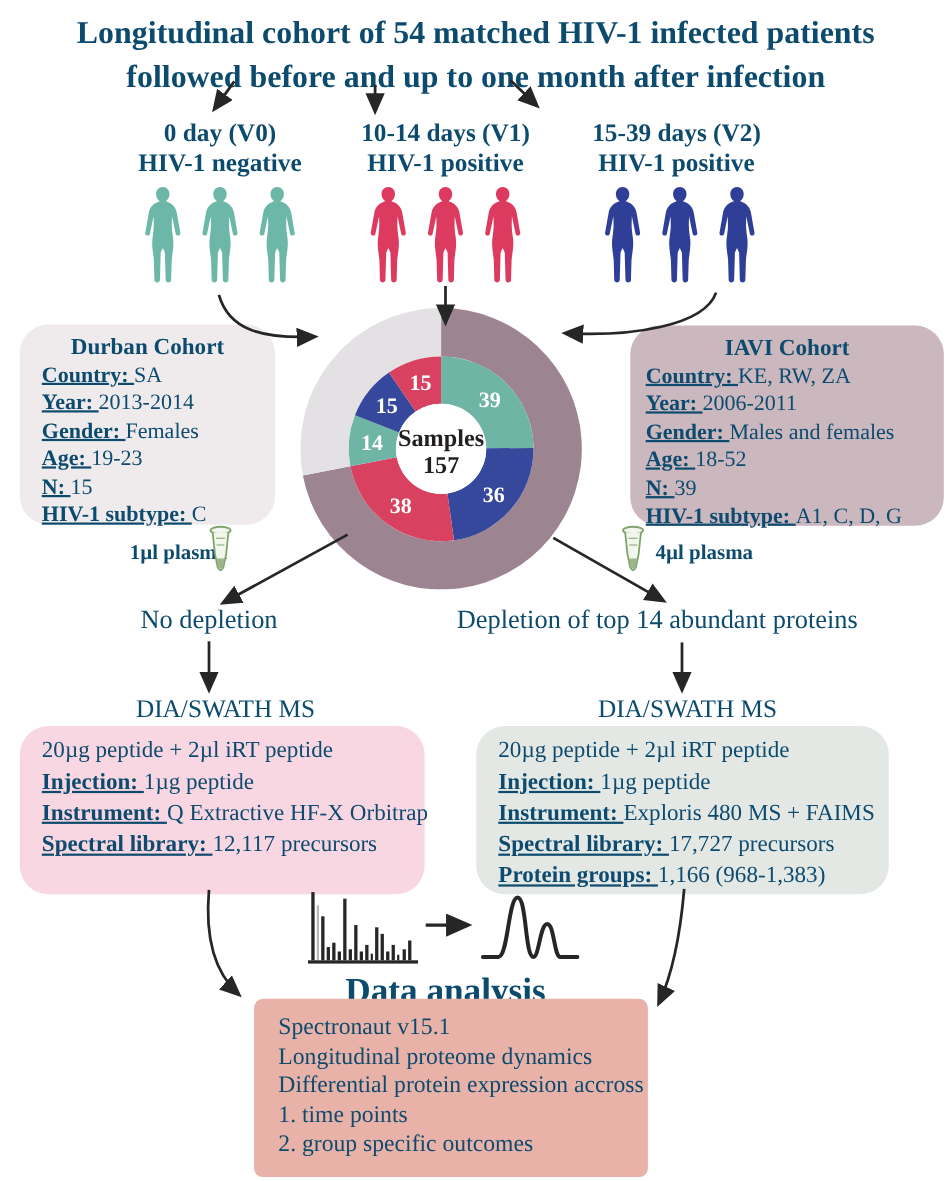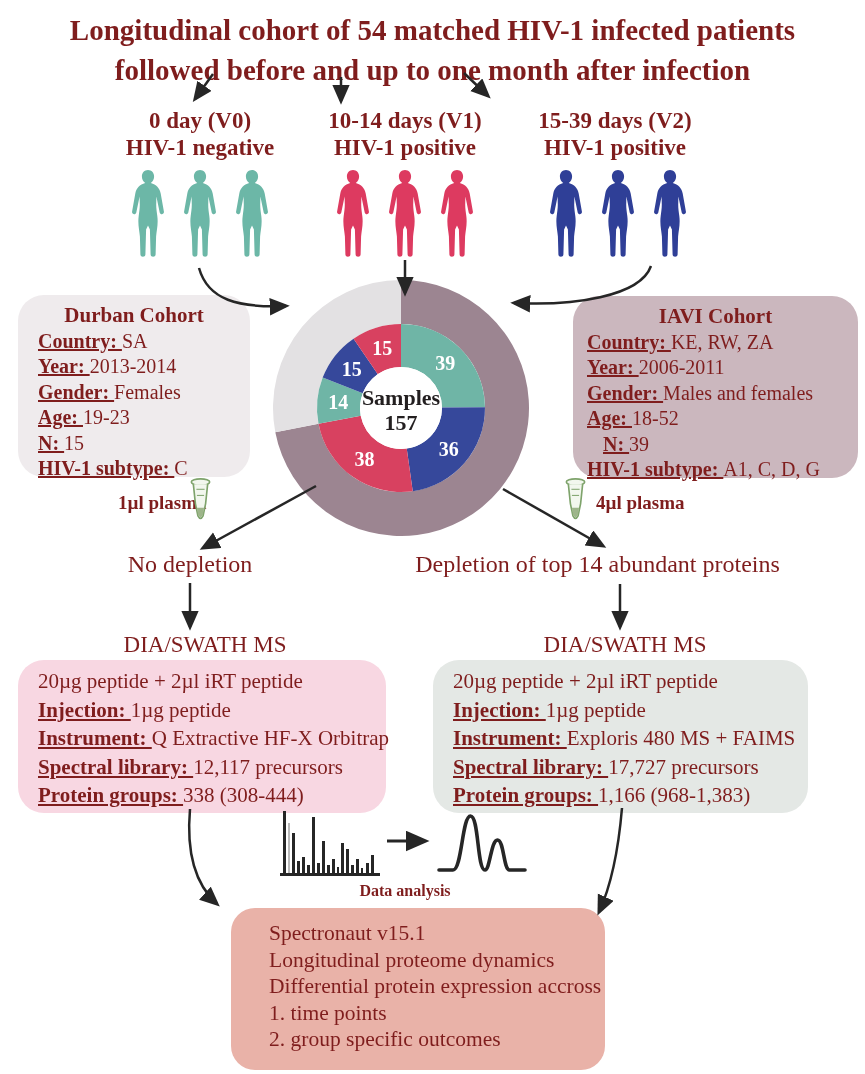--- a/index.html
+++ b/index.html
@@ -1,32 +1,32 @@
 <!DOCTYPE html>
 <html><head>
 <meta charset="utf-8">
 <style>
   html,body{margin:0;padding:0;background:#fff;}
   #canvas{position:relative;width:865px;height:1074px;background:#fff;overflow:hidden;
-          font-family:"Liberation Serif", serif;color:#7f1d1d;}
+          font-family:"Liberation Serif", serif;color:#0c4a6e;}
   .abs{position:absolute;}
   .ctr{text-align:center;}
   .b{font-weight:bold;text-decoration:underline;}
   #title{left:0;top:10px;width:865px;font-size:29px;font-weight:bold;line-height:40px;text-align:center;}
   .tp-label{width:230px;font-size:23px;font-weight:bold;line-height:27px;text-align:center;}
   .cohort-box{border-radius:26px;padding:8px 0 6px 0;font-size:20px;line-height:25.5px;}
   .cohort-box .name{text-align:center;font-weight:bold;font-size:21px;}
   .cohort-box .row{padding-left:20px;white-space:nowrap;}
   .vol-label{font-size:19px;font-weight:bold;}
   .branch-label{font-size:24px;font-weight:normal;white-space:nowrap;}
   .dia-header{font-size:23px;font-weight:normal;}
   .dia-box{border-radius:26px;padding:7px 0 0 0;font-size:21px;line-height:28.6px;}
   .dia-box .row{padding-left:20px;white-space:nowrap;}
-  #analysis-label{font-size:16px;font-weight:bold;}
-  #results-box{border-radius:24px;padding:12px 0 0 16px;font-size:21.5px;line-height:26.5px;}
+  #analysis-label{font-size:32px;font-weight:bold;}
+  #results-box{border-radius:8px;padding:12px 0 0 0;font-size:21.5px;line-height:26.5px;}
   #results-box .row{padding-left:22px;white-space:nowrap;}
   svg text{font-family:"Liberation Serif", serif;}
 </style>
 </head>
 <body>
 
 <div id="canvas">
 
   <svg width="0" height="0" style="position:absolute">
     <defs>
@@ -90,21 +90,21 @@
     <div class="row"><span class="b">N: </span><span>15</span></div>
     <div class="row"><span class="b">HIV-1 subtype: </span><span>C</span></div>
   </div>
 
   <div class="abs cohort-box" style="left: 573px; top: 296px; width: 285px; height: 168px; background: rgb(203, 183, 190);">
     <div class="name">IAVI Cohort</div>
     <div class="row" style="padding-left:14px"><span class="b">Country: </span><span>KE, RW, ZA</span></div>
     <div class="row" style="padding-left:14px"><span class="b">Year: </span><span>2006-2011</span></div>
     <div class="row" style="padding-left:14px"><span class="b">Gender: </span><span>Males and females</span></div>
     <div class="row" style="padding-left:14px"><span class="b">Age: </span><span>18-52</span></div>
-    <div class="row" style="padding-left:30px"><span class="b">N: </span><span>39</span></div>
+    <div class="row" style="padding-left:14px"><span class="b">N: </span><span>39</span></div>
     <div class="row" style="padding-left:14px"><span class="b">HIV-1 subtype: </span><span>A1, C, D, G</span></div>
   </div>
 
   <svg id="donut-svg" class="abs" style="left:273px;top:280px" width="256" height="256" viewBox="0 0 256 256">
     <g id="donut-outer">
         <path d="M128 0 A128 128 0 1 1 2.305788149475518 152.18605191583512 L45.5131734730933 143.8720965697668 A84 84 0 1 0 128 44 Z" fill="#9c8591"></path>
         <path d="M2.305788149475518 152.18605191583512 A128 128 0 0 1 127.99999999999997 0 L127.99999999999999 44 A84 84 0 0 0 45.5131734730933 143.8720965697668 Z" fill="#e3e1e3"></path>
       </g>
     <g id="donut-inner">
         <path d="M128 44 A84 84 0 0 1 211.99579577338847 127.15958796104765 L168.99794793701105 127.58979888574945 A41 41 0 0 0 128 87 Z" fill="#6fb5a6"></path>
@@ -141,21 +141,20 @@
   <div class="abs branch-label" style="left:365px;top:551px;width:465px;text-align:center">Depletion of top 14 abundant proteins</div>
 
   <div class="abs dia-header ctr" style="left:55px;top:632px;width:300px">DIA/SWATH MS</div>
   <div class="abs dia-header ctr" style="left:475px;top:632px;width:300px">DIA/SWATH MS</div>
 
   <div class="abs dia-box" style="left: 18px; top: 660px; width: 368px; height: 146px; background: rgb(248, 215, 226);">
     <div class="row"><span class="b"></span><span>20µg peptide + 2µl iRT peptide</span></div>
     <div class="row"><span class="b">Injection: </span><span>1µg peptide</span></div>
     <div class="row"><span class="b">Instrument: </span><span>Q Extractive HF-X Orbitrap</span></div>
     <div class="row"><span class="b">Spectral library: </span><span>12,117 precursors</span></div>
-    <div class="row"><span class="b">Protein groups: </span><span>338 (308-444)</span></div>
   </div>
 
   <div class="abs dia-box" style="left: 433px; top: 660px; width: 375px; height: 146px; background: rgb(228, 232, 229);">
     <div class="row"><span class="b"></span><span>20µg peptide + 2µl iRT peptide</span></div>
     <div class="row"><span class="b">Injection: </span><span>1µg peptide</span></div>
     <div class="row"><span class="b">Instrument: </span><span>Exploris 480 MS + FAIMS</span></div>
     <div class="row"><span class="b">Spectral library: </span><span>17,727 precursors</span></div>
     <div class="row"><span class="b">Protein groups: </span><span>1,166 (968-1,383)</span></div>
   </div>
 

